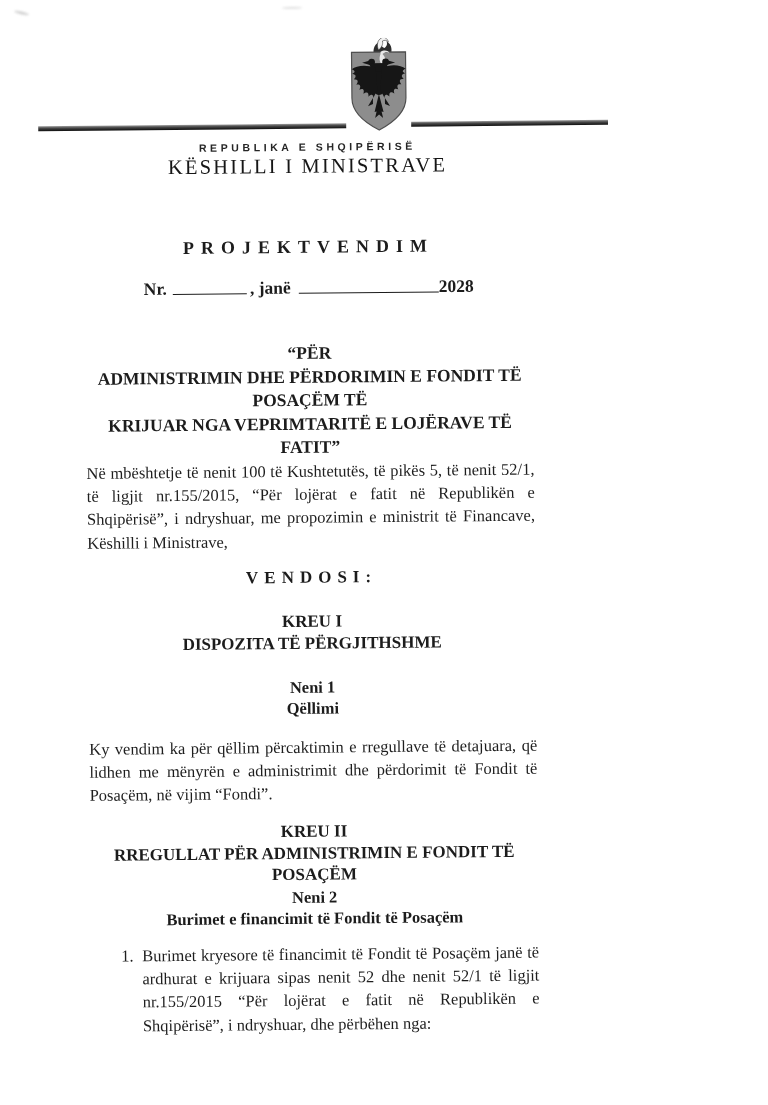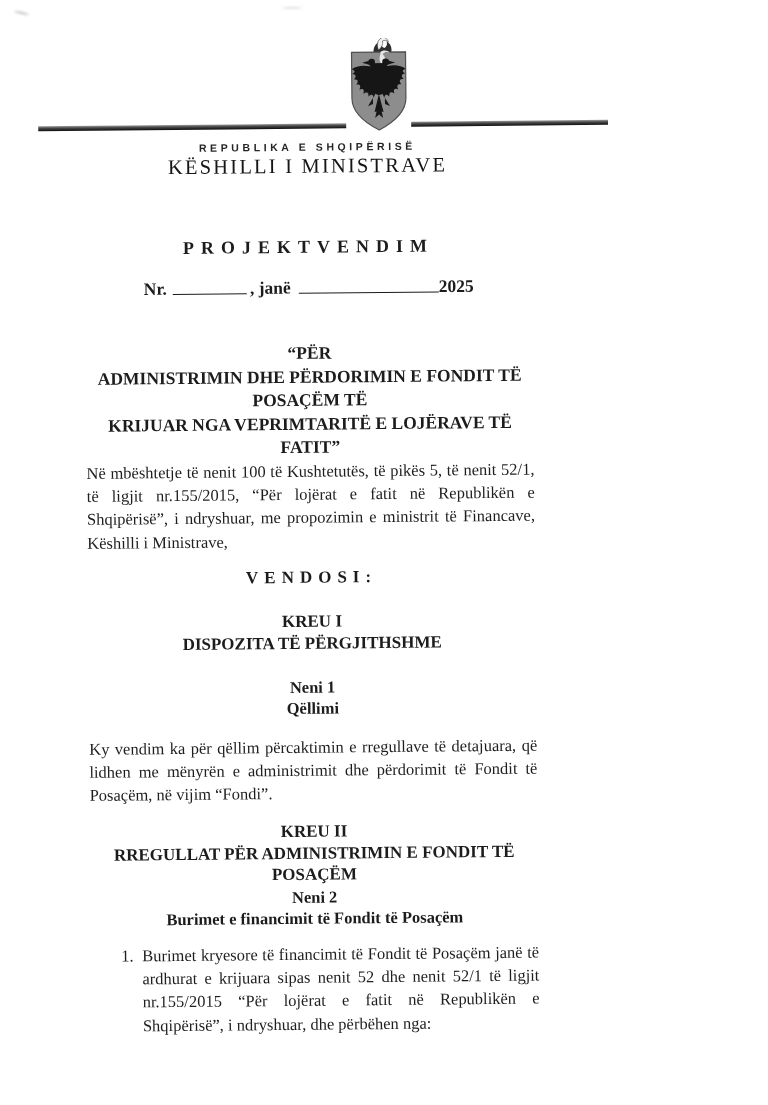--- a/index.html
+++ b/index.html
@@ -140,21 +140,21 @@
       </g>
     </svg>
 
     <div class="abs center h-republic">REPUBLIKA E SHQIPËRISË</div>
 
     <div class="abs center h-council">KËSHILLI I MINISTRAVE</div>
 
     <div class="abs center doc-type">PROJEKTVENDIM</div>
 
     <div class="abs center nr-line">
-      <span>Nr.</span><span class="blank b1"></span><span>, janë</span><span class="blank b2"></span><span>2025</span>
+      <span>Nr.</span><span class="blank b1"></span><span>, janë</span><span class="blank b2"></span><span>2028</span>
     </div>
 
     <div class="abs center doc-title">
       <div>“PËR</div>
       <div>ADMINISTRIMIN DHE PËRDORIMIN E FONDIT TË POSAÇËM TË</div>
       <div>KRIJUAR NGA VEPRIMTARITË E LOJËRAVE TË FATIT”</div>
     </div>
 
     <div class="abs para preamble">Në mbështetje të nenit 100 të Kushtetutës, të pikës 5, të nenit 52/1, të ligjit nr.155/2015, “Për lojërat e fatit në Republikën e Shqipërisë”, i ndryshuar, me propozimin e ministrit të Financave, Këshilli i Ministrave,</div>
 

